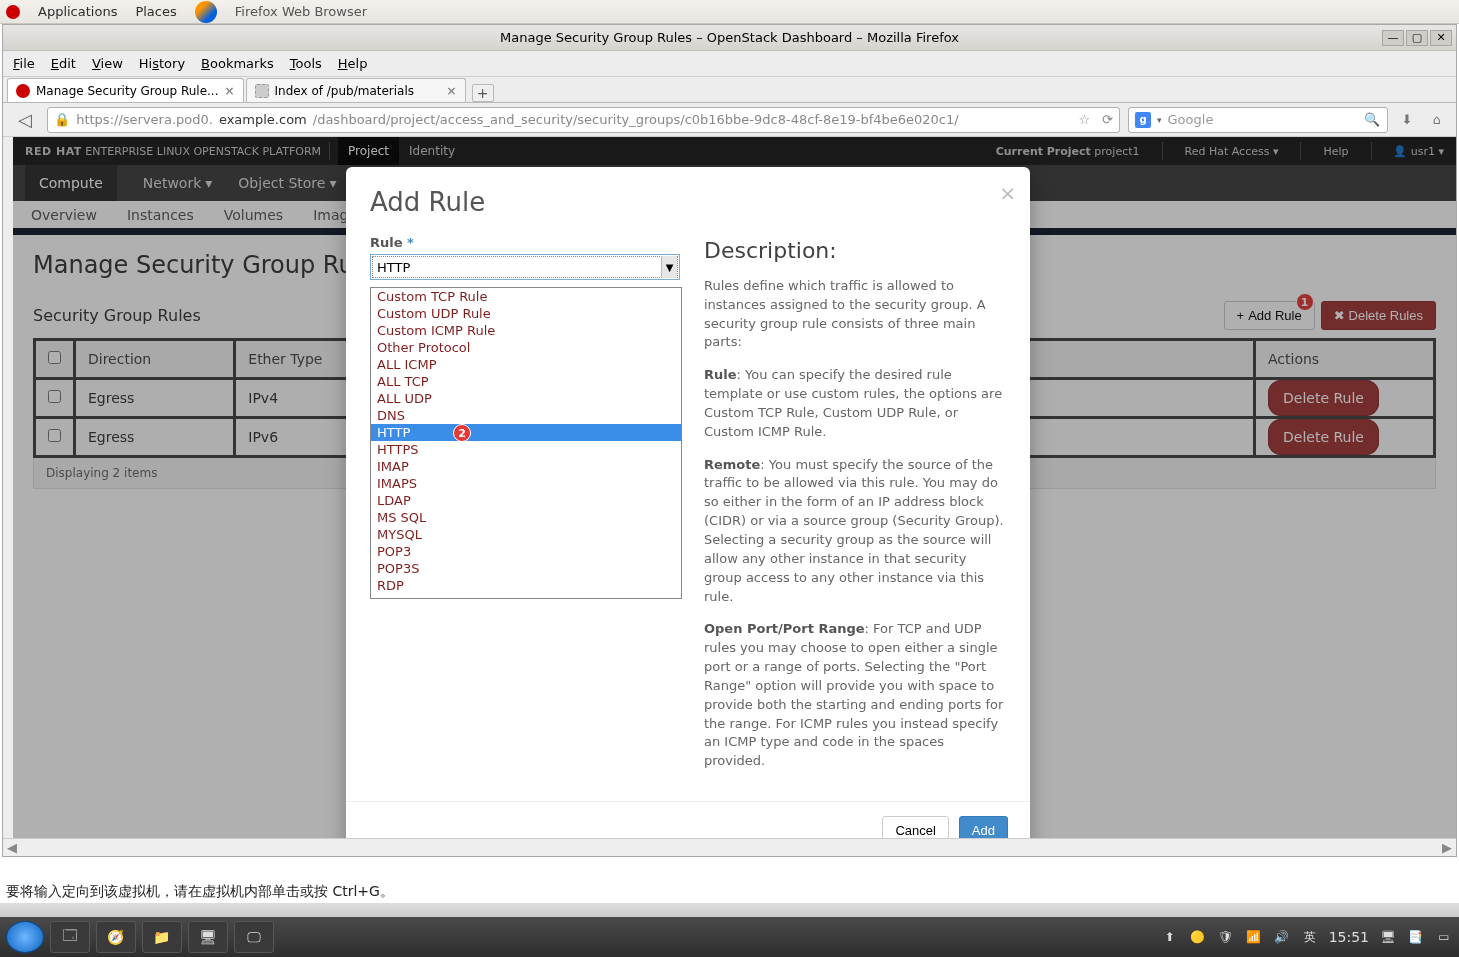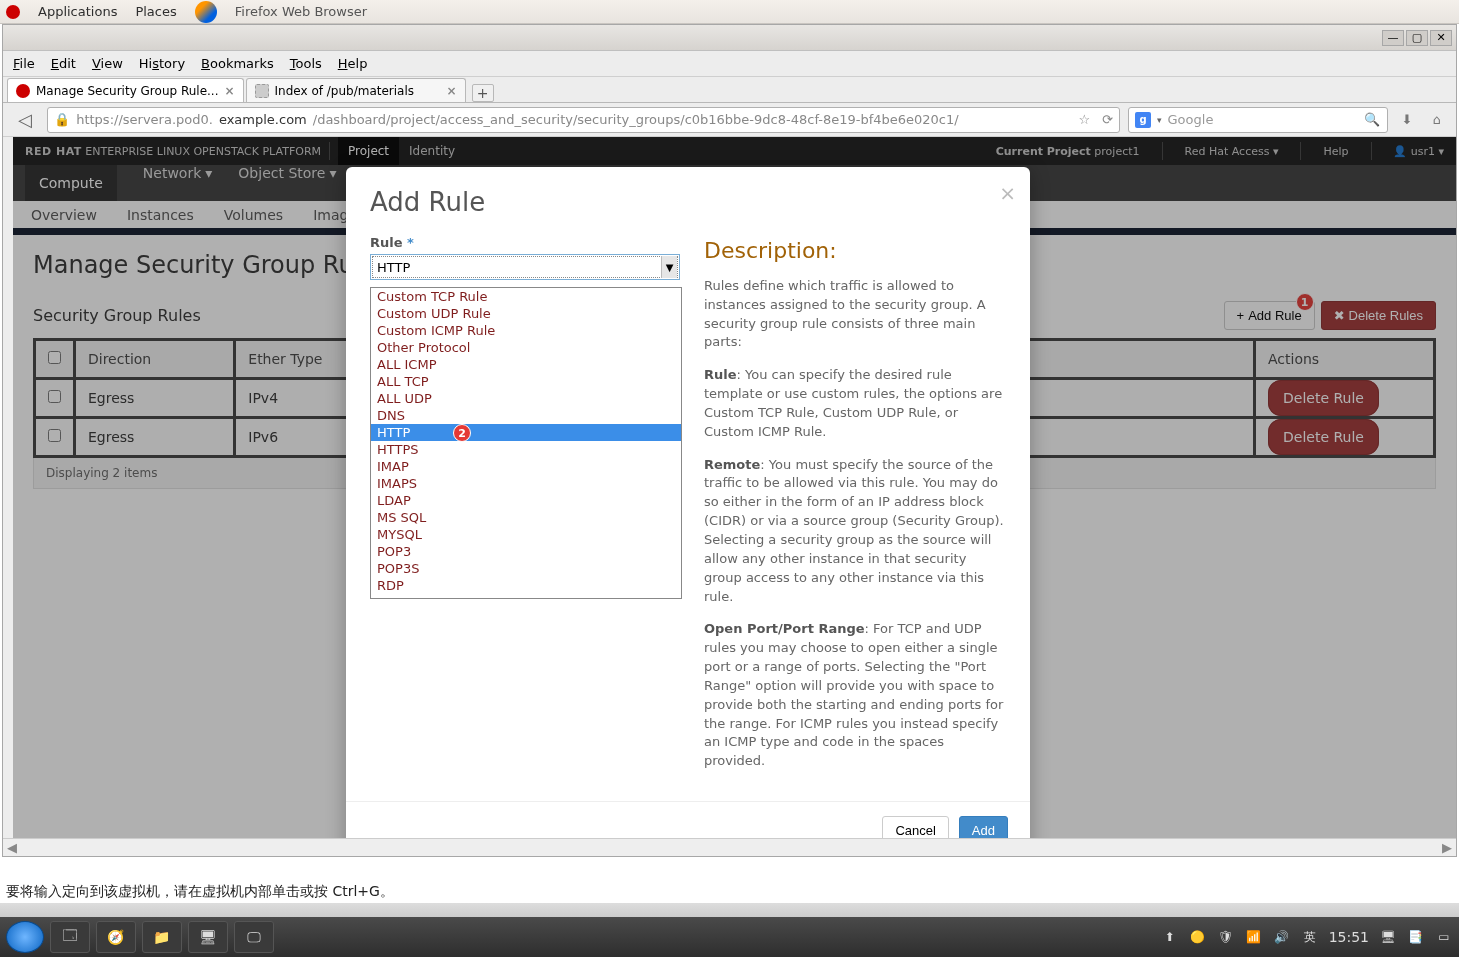--- a/index.html
+++ b/index.html
@@ -38,21 +38,21 @@
 
   
   .page { flex: 1; position: relative; background: #fff; overflow: hidden; margin-left: 10px; }
   .blackbar { height: 28px; background: #1a1a1a; color: #ccc; display:flex; align-items:center; padding: 0 12px; font-size: 11px; }
   .blackbar .brand { font-weight: bold; letter-spacing: .5px; }
   .blackbar .sep { width: 1px; height: 18px; background: #444; margin: 0 8px; }
   .blackbar .nav-right { margin-left: auto; display:flex; gap:14px; align-items:center; }
   .blackbar .tab-top { padding: 0 10px; font-size:12px; }
   .blackbar .tab-top.active { background:#000; color:#fff; height:100%; display:flex;align-items:center; }
 
-  .graybar { height: 36px; background: #3c3c3c; color:#ddd; display:flex; align-items:flex-start; padding: 0 12px; gap: 26px; font-size: 14px; }
+  .graybar { height: 36px; background: #3c3c3c; color:#ddd; display:flex; align-items:center; padding: 0 12px; gap: 26px; font-size: 14px; }
   .graybar .item { display:flex; align-items:center; gap:4px; }
   .graybar .item.active { background:#2a2a2a; padding:0 14px; height:100%; display:flex;align-items:center; color:#fff; }
 
   .subnav { height: 34px; border-bottom: 7px solid #0f172a; display:flex; align-items:center; padding: 0 18px; gap: 30px; font-size: 14px; color:#555; }
 
   .content-area { padding: 16px 20px; color:#333; }
   .content-area h2 { font-size: 24px; font-weight: normal; margin-bottom: 22px; }
   .sg-header { display:flex; align-items:center; margin-bottom: 8px; }
   .sg-header h3 { font-size: 16px; font-weight: normal; }
   .sg-header .btns { margin-left:auto; display:flex; gap:6px; }
@@ -71,21 +71,21 @@
   .overlay { position:absolute; inset:0; background:rgba(30,30,30,.35); }
 
   
   .modal { position:absolute; left:333px; top:30px; width:684px; background:#fff; border-radius:6px; box-shadow:0 4px 20px rgba(0,0,0,.3); }
   .modal-header { padding: 20px 24px 8px; }
   .modal-header h2 { font-size: 26px; font-weight:normal; color:#555; }
   .modal-close { position:absolute; right:14px; top:14px; color:#bbb; font-size:20px; cursor:pointer; }
   .modal-body { display:flex; padding: 10px 24px 16px; gap: 24px; }
   .modal-left { flex: 0 0 310px; position:relative; }
   .modal-right { flex:1; color:#666; font-size:13px; line-height:1.45; }
-  .modal-right h3 { font-size:22px; color:#a16207; font-weight:normal; margin-bottom:10px; }
+  .modal-right h3 { font-size:22px; color:#404040; font-weight:normal; margin-bottom:10px; }
   .modal-right p { margin-bottom: 14px; }
   .modal-right b { color:#555; }
   .modal-footer { border-top:1px solid #eee; padding: 14px 22px; display:flex; justify-content:flex-end; gap:10px; }
   .btn.blue { background:#428bca; color:#fff; border-color:#357ebd; }
 
   .field-label { font-size:13px; font-weight:bold; color:#555; margin-bottom:4px; }
   .field-label .req { color:#428bca; }
   .select-box { width:100%; height:26px; border:1px solid #7aaed6; background:#fff; display:flex; align-items:center; padding:0 6px; position:relative; font-size:13px; outline:1px dotted #888; outline-offset:-3px; }
   .select-box .caret { position:absolute; right:2px; width:16px; height:22px; background:#e6e6e6; border-left:1px solid #bbb; display:flex;align-items:center;justify-content:center; font-size:10px; }
 
@@ -111,20 +111,21 @@
 <div class="gnome-panel">
   <span class="redhat-icon"></span>
   <span>Applications</span>
   <span>Places</span>
   <span class="ff-icon"></span>
   <span class="app-title">Firefox Web Browser</span>
 </div>
 
 <div class="ff-window">
   <div class="ff-titlebar">
+    <span>Manage Security Group Rules – OpenStack Dashboard – Mozilla Firefox</span>
     <div class="ff-controls">
       <span>—</span>
       <span>▢</span>
       <span>✕</span>
     </div>
   </div>
   <div class="ff-menubar">
     <span><u>F</u>ile</span>
     <span><u>E</u>dit</span>
     <span><u>V</u>iew</span>

